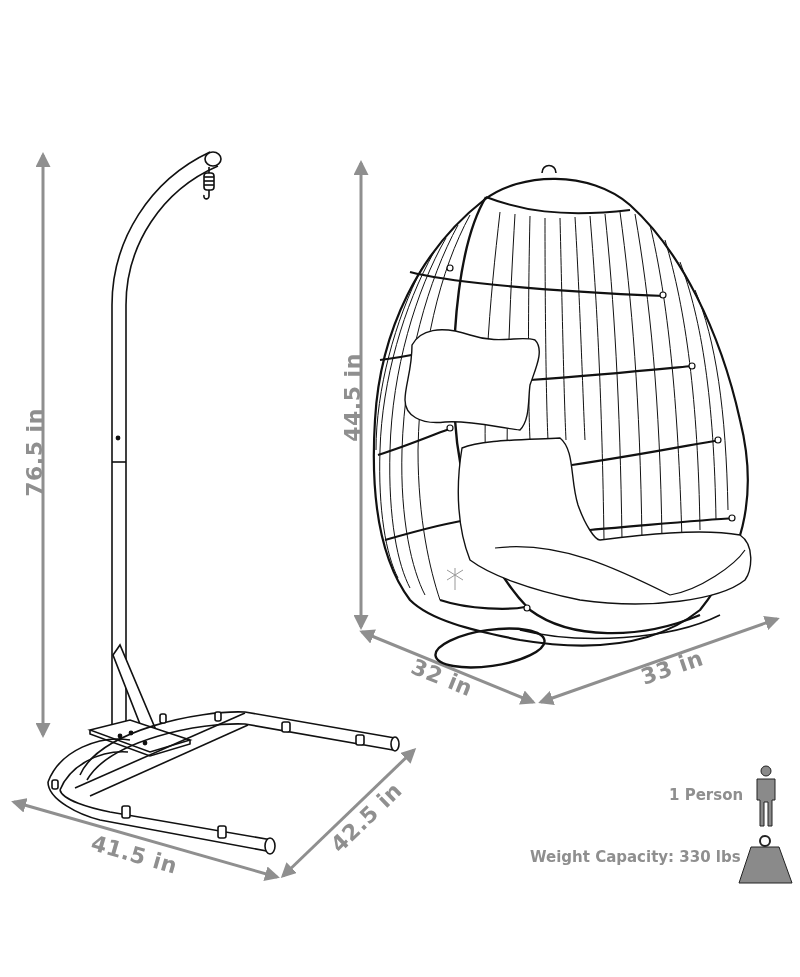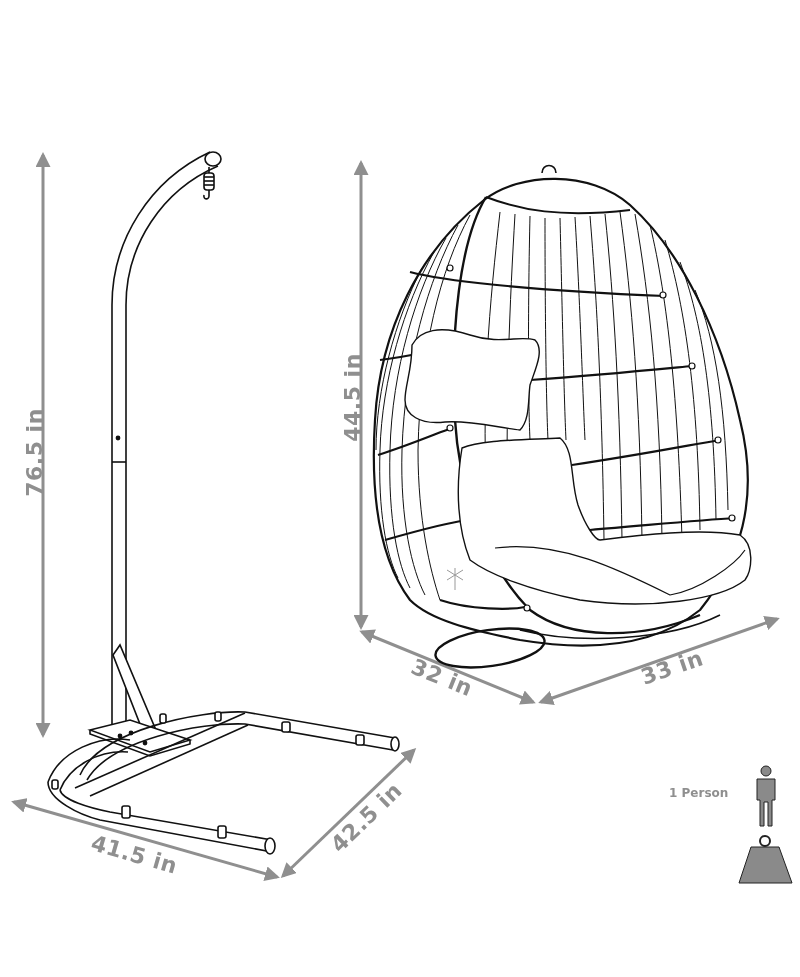--- a/index.html
+++ b/index.html
@@ -1,19 +1,19 @@
 <!DOCTYPE html>
 <html><head>
   <meta charset="utf-8">
   <style>
     html, body { margin: 0; padding: 0; background: #ffffff; }
     body { width: 800px; height: 977px; position: relative; overflow: hidden; font-family: "DejaVu Sans", "Liberation Sans", sans-serif; }
     .canvas { position: absolute; left: 0; top: 0; width: 800px; height: 977px; }
     .dim-label { position: absolute; color: #8f8f8f; font-weight: bold; font-size: 22px; white-space: nowrap; letter-spacing: 0.5px; }
-    .cap-label { position: absolute; color: #8f8f8f; font-weight: bold; font-size: 12px; white-space: nowrap; }
+    .cap-label { position: absolute; color: #8f8f8f; font-weight: bold; font-size: 15px; white-space: nowrap; }
     svg { position: absolute; left: 0; top: 0; }
   </style>
 </head>
 <body>
 
 <div class="canvas">
 
   <svg width="800" height="977" viewBox="0 0 800 977">
     <defs>
       <marker id="ah" viewBox="0 0 10 10" refX="8" refY="5" markerWidth="5" markerHeight="5" orient="auto-start-reverse">
@@ -159,13 +159,14 @@
   </svg>
 
   <div class="dim-label" style="left:-10px; top:440px; transform: rotate(-90deg);">76.5 in</div>
   <div class="dim-label" style="left:308px; top:385px; transform: rotate(-90deg);">44.5 in</div>
   <div class="dim-label" style="left:90px; top:842px; transform: rotate(16deg);">41.5 in</div>
   <div class="dim-label" style="left:322px; top:805px; transform: rotate(-44deg);">42.5 in</div>
   <div class="dim-label" style="left:410px; top:665px; transform: rotate(22deg);">32 in</div>
   <div class="dim-label" style="left:640px; top:655px; transform: rotate(-19deg);">33 in</div>
 
   <div class="cap-label" style="left:669px; top:786px;">1 Person</div>
+  <div class="cap-label" style="left:530px; top:848px;">Weight Capacity: 330 lbs</div>
 </div>
 
 </body></html>

